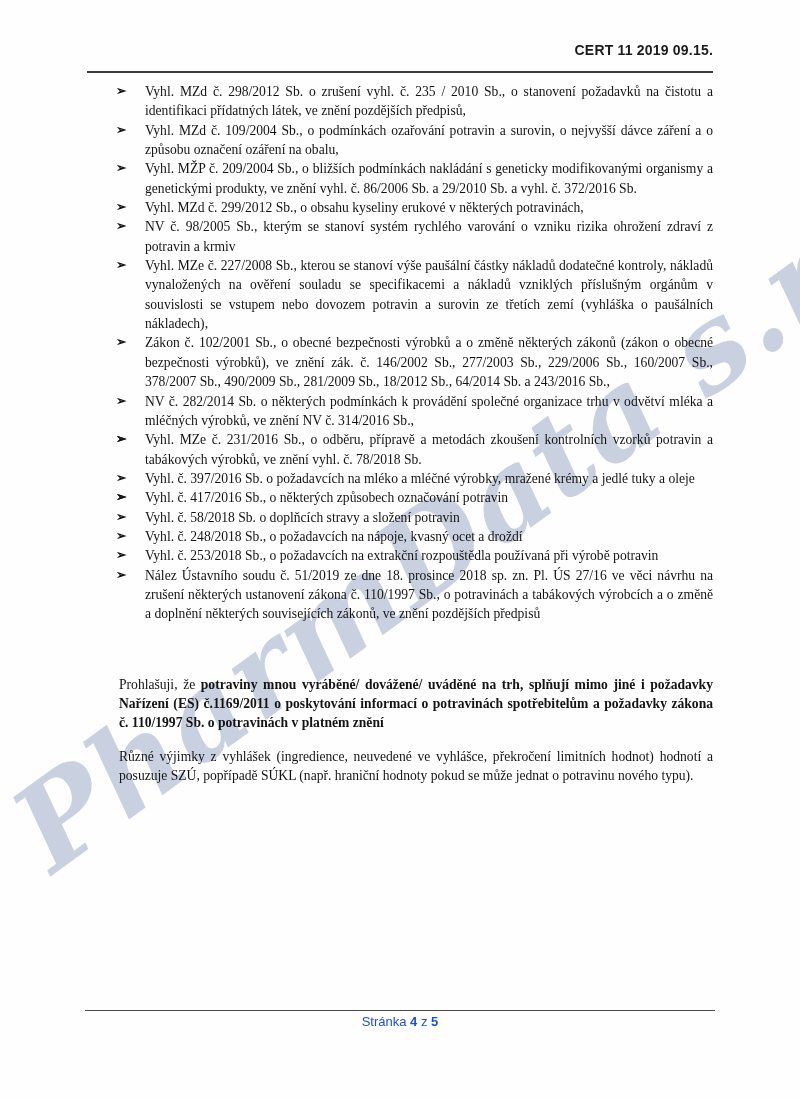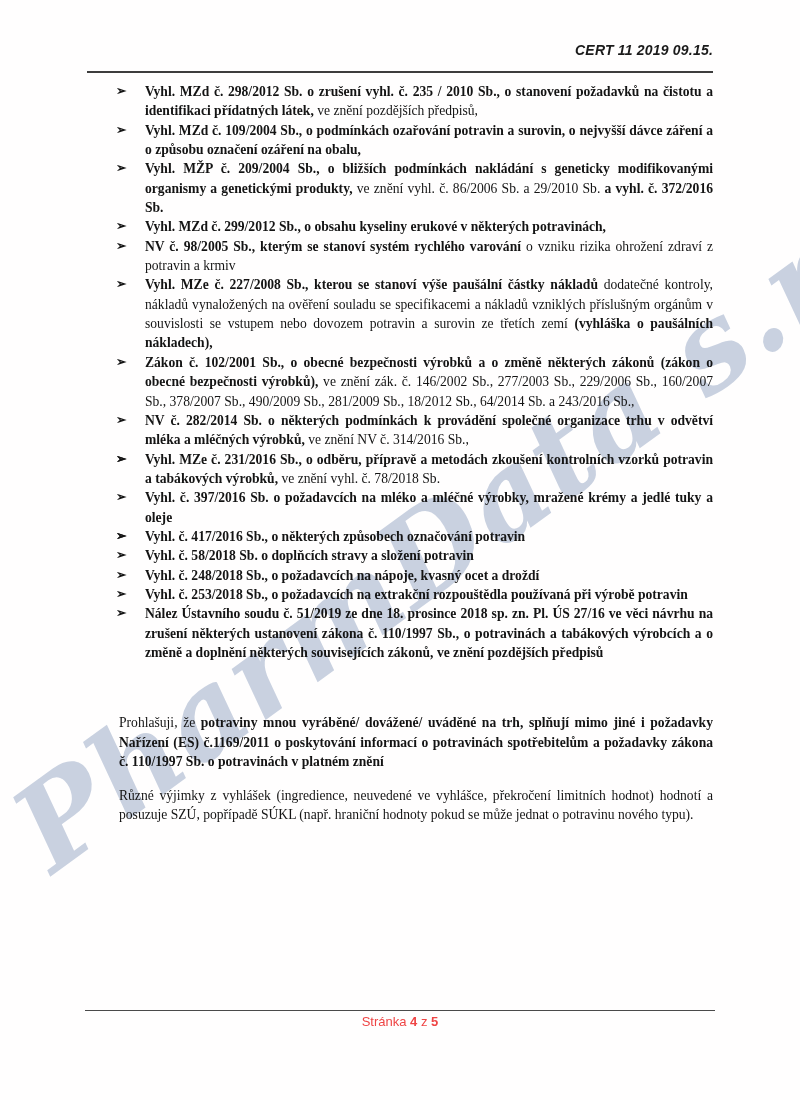--- a/index.html
+++ b/index.html
@@ -29,21 +29,20 @@
     user-select:none;
   }
   .content{
     position:relative;
     z-index:1;
     padding:42px 87px 0 87px;
   }
   .header-row{
     text-align:right;
     font-family:"Liberation Sans", sans-serif;
-    font-style:italic;
     font-weight:600;
     font-size:14px;
     color:#1b1b1b;
     letter-spacing:0.2px;
   }
   .top-rule{
     border:none;
     border-top:2px solid #3d3d3d;
     margin:13px 0 0 0;
   }
@@ -57,21 +56,21 @@
     padding-left:58px;
     text-align:justify;
   }
   .bullet{
     position:absolute;
     left:29px;
     top:0;
     font-size:12.5px;
     font-weight:bold;
   }
-  .item-text b{font-weight:bold;}
+  .item-text b{font-weight:normal;}
   .paras{
     font-size:13.6px;
     line-height:19.4px;
   }
   .para{
     text-align:justify;
     margin-left:32px;
   }
   .para-0{margin-top:51px;}
   .para-1{margin-top:14px;}
@@ -84,21 +83,21 @@
   .footer-rule{
     border:none;
     border-top:1.8px solid #4a4a4a;
     margin:0;
   }
   .footer-text{
     margin-top:3px;
     text-align:center;
     font-family:"Liberation Sans", sans-serif;
     font-size:13px;
-    color:#ef4444;
+    color:#1d4ed8;
   }
   .footer-text b{font-weight:bold;}
 </style>
 </head>
 <body>
 
 <div class="page">
 
   <div class="watermark" style="color: rgba(130, 150, 185, 0.43);">PharmData s.r.o.</div>
 

